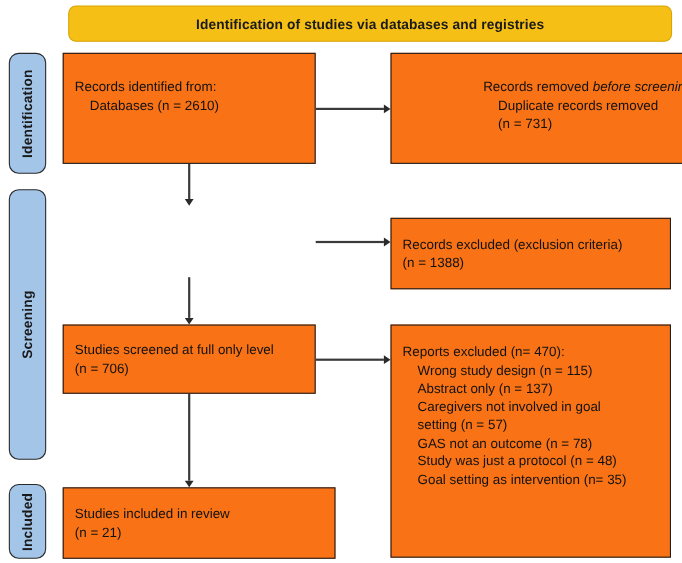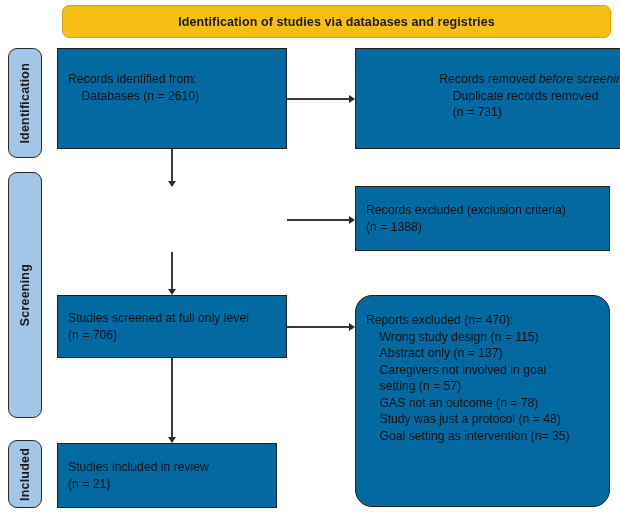--- a/index.html
+++ b/index.html
@@ -61,43 +61,43 @@
     white-space: nowrap;
     letter-spacing: 0.2px;
   }
   #stage-identification { top: 48px;  height: 110px; }
   #stage-screening     { top: 172px; height: 246px; }
   #stage-included      { top: 440px; height: 68px;  }
 
   
   .box {
     position: absolute;
-    background: #0369a1;
+    background: #f97316;
     border: 1.5px solid #1f1f1f;
     box-sizing: border-box;
     padding: 0 10px;
     display: flex;
     flex-direction: column;
     justify-content: center;
   }
   .box-text {
     font-size: 12.2px;
     line-height: 16.5px;
     color: #111111;
     white-space: pre-wrap;
   }
   .box-text .ital { font-style: italic; }
 
   #box-identified      { left: 57px;  top: 48px;  width: 230px; height: 101px; }
   #box-duplicates      { left: 355px; top: 48px;  width: 289px; height: 101px; align-items: flex-end; }
   #box-screened        { left: 57px;  top: 187px; width: 230px; height: 65px;  }
-  #box-excluded-screen { left: 355px; top: 186px; width: 255px; height: 65px;  }
+  #box-excluded-screen { left: 355px; top: 198px; width: 255px; height: 65px;  }
   #box-fulltext        { left: 57px;  top: 295px; width: 230px; height: 63px;  }
-  #box-reports-excl    { left: 355px; top: 295px; width: 255px; height: 212px; border-radius: 17px; }
-  #box-included        { left: 57px;  top: 443px; width: 220px; height: 65px;  }
+  #box-reports-excl    { left: 355px; top: 295px; width: 255px; height: 212px; }
+  #box-included        { left: 57px;  top: 443px; width: 248px; height: 65px;  }
 
   
   #box-identified, #box-duplicates, #box-reports-excl { justify-content: flex-start; }
   #box-identified  .box-text { margin-top: 22px; }
   #box-duplicates  .box-text { margin-top: 22px; }
   #box-reports-excl .box-text { margin-top: 16px; }
 
   
   .hline {
     position: absolute;

